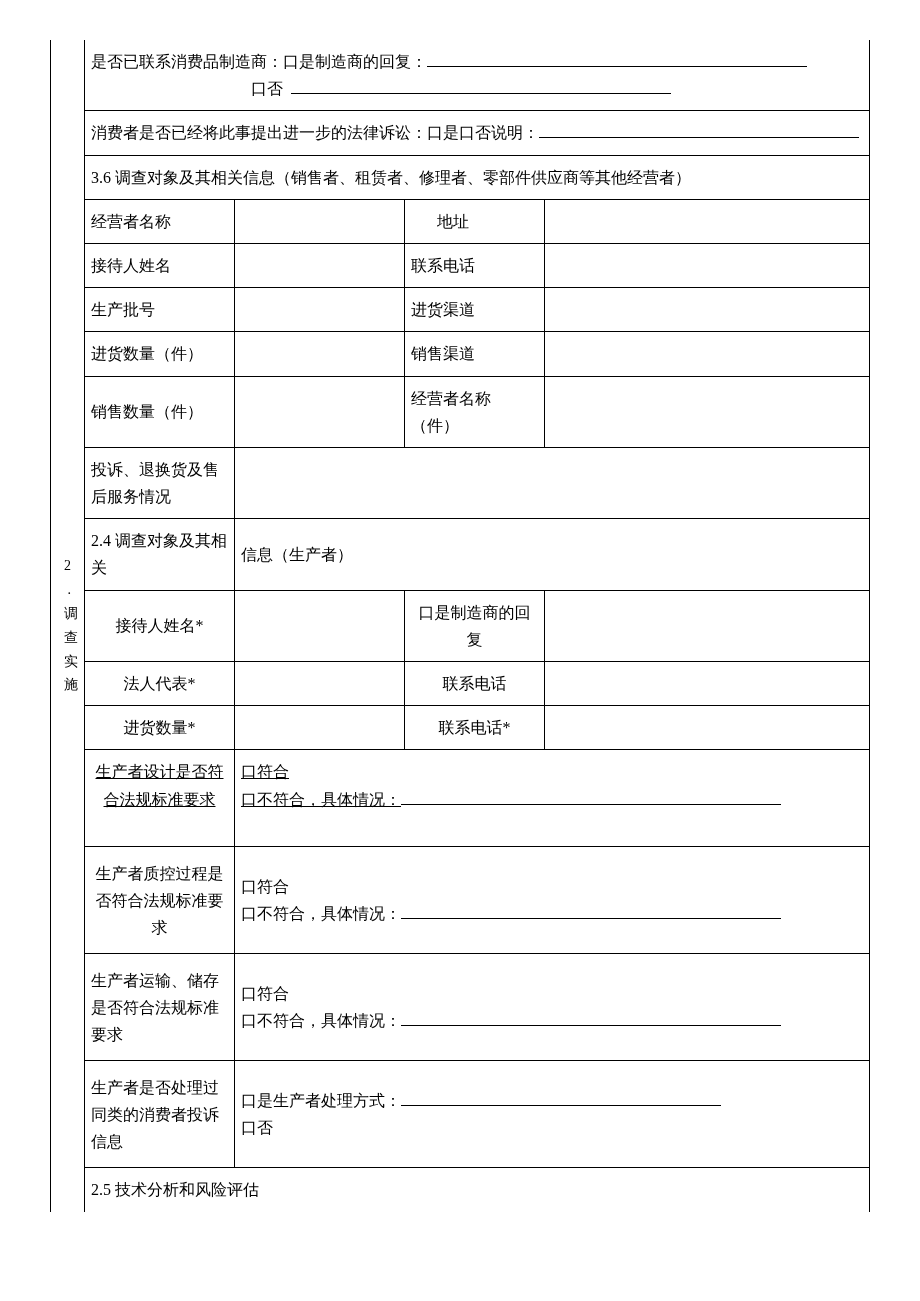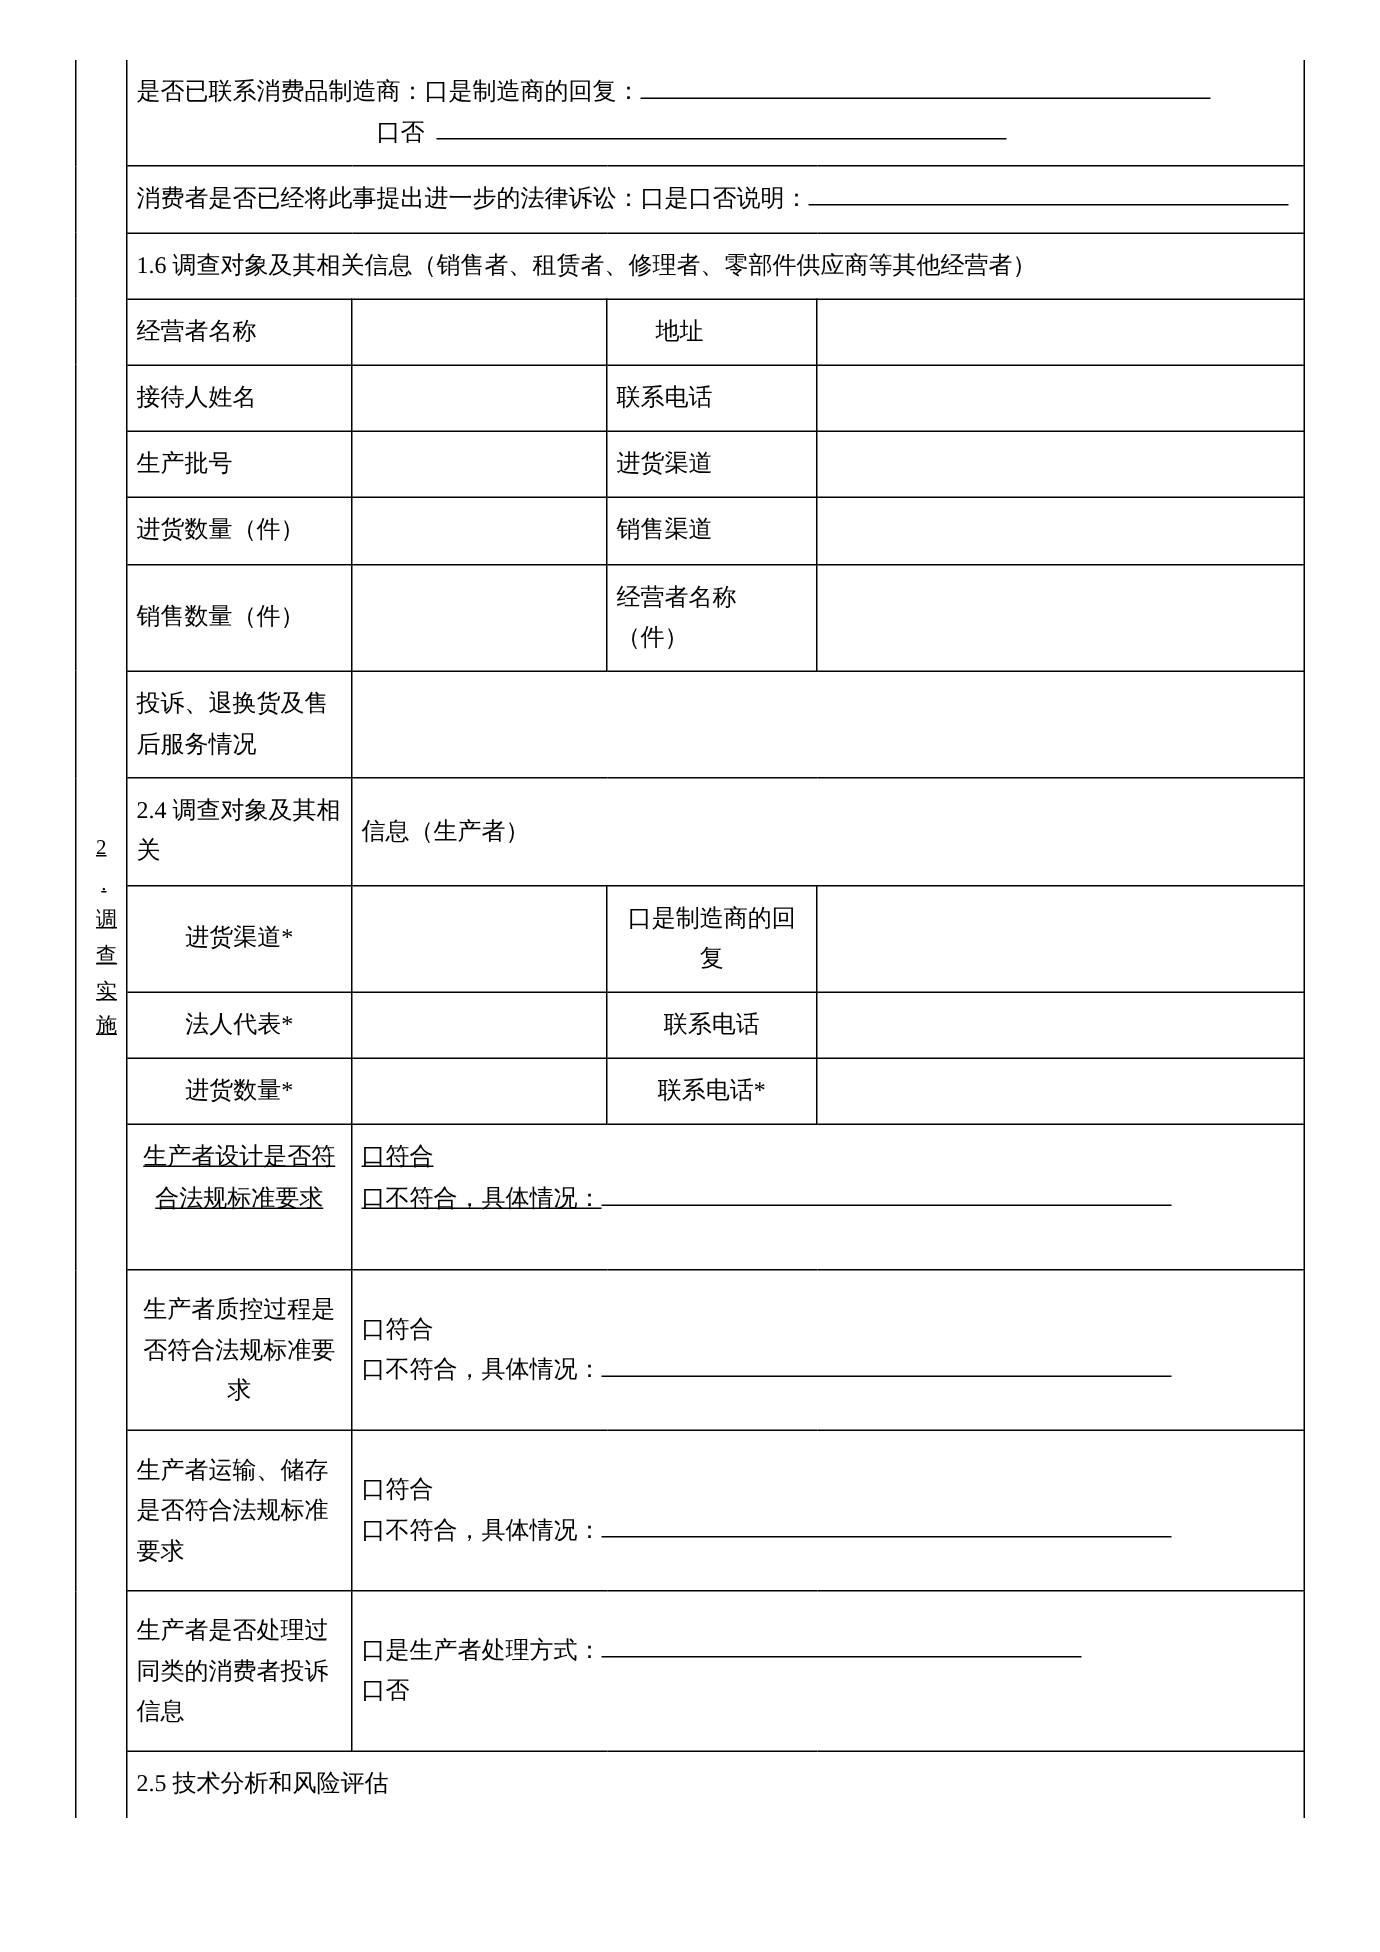--- a/index.html
+++ b/index.html
@@ -28,21 +28,20 @@
     line-height: 1.7;
   }
   .no-top { border-top: none; }
   .no-bottom { border-bottom: none; }
   .sidecol {
     width: 34px;
     text-align: right;
     vertical-align: middle;
     padding: 4px 13px;
     font-size: 14px;
-    text-decoration: underline;
   }
   .lblcol { width: 150px; }
   .midlblcol { width: 140px; padding-left: 32px; }
   .blank-line {
     display: inline-block;
     border-bottom: 1px solid #000;
     min-width: 300px;
     height: 1em;
     vertical-align: baseline;
   }
@@ -76,21 +75,21 @@
     </td>
   </tr>
 
   <tr>
     <td colspan="4">
       <span>消费者是否已经将此事提出进一步的法律诉讼：</span><span class="chk">口是口否说明：</span><span class="blank-line blank-line-med"></span>
     </td>
   </tr>
 
   <tr>
-    <td colspan="4">1.6 调查对象及其相关信息（销售者、租赁者、修理者、零部件供应商等其他经营者）</td>
+    <td colspan="4">3.6 调查对象及其相关信息（销售者、租赁者、修理者、零部件供应商等其他经营者）</td>
   </tr>
 
   <tr>
     <td class="lblcol">经营者名称</td>
     <td></td>
     <td class="midlblcol">地址</td>
     <td></td>
   </tr>
   <tr>
     <td>接待人姓名</td>
@@ -120,21 +119,21 @@
     <td>投诉、退换货及售后服务情况</td>
     <td colspan="3"></td>
   </tr>
 
   <tr>
     <td>2.4 调查对象及其相关</td>
     <td colspan="3">信息（生产者）</td>
   </tr>
 
   <tr>
-    <td class="center">进货渠道*</td>
+    <td class="center">接待人姓名*</td>
     <td></td>
     <td class="center">口是制造商的回复</td>
     <td></td>
   </tr>
   <tr>
     <td class="center">法人代表*</td>
     <td></td>
     <td class="center">联系电话</td>
     <td></td>
   </tr>

